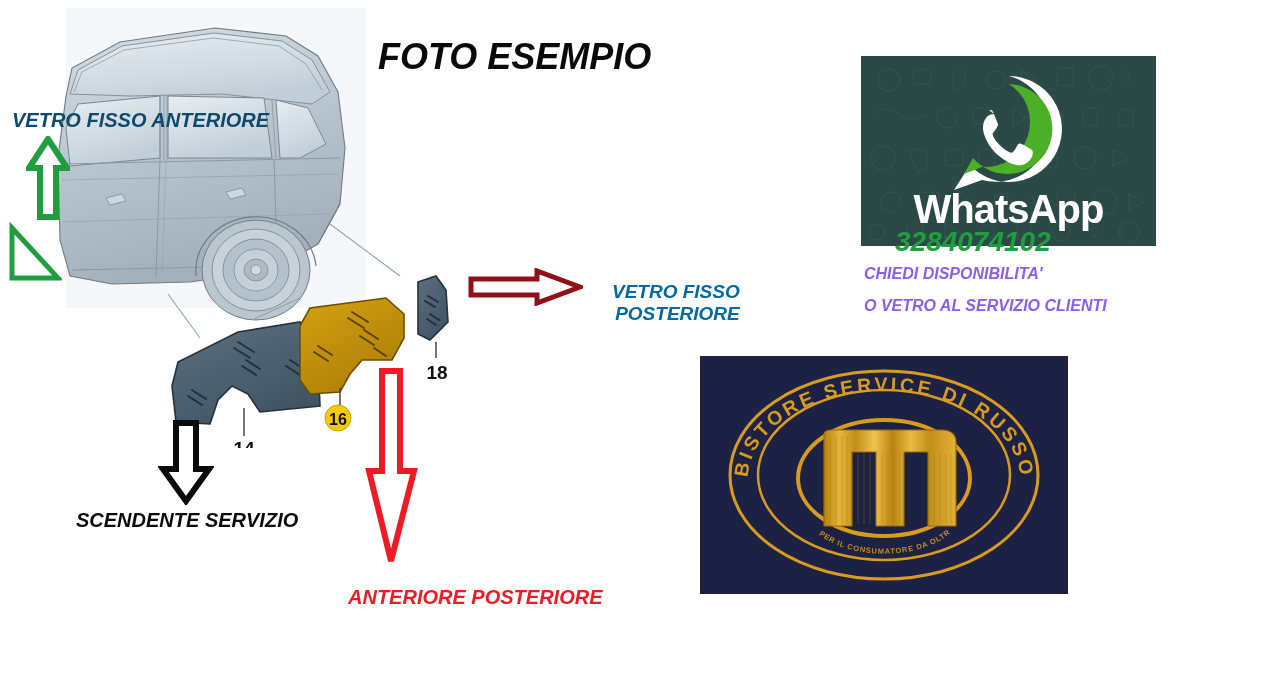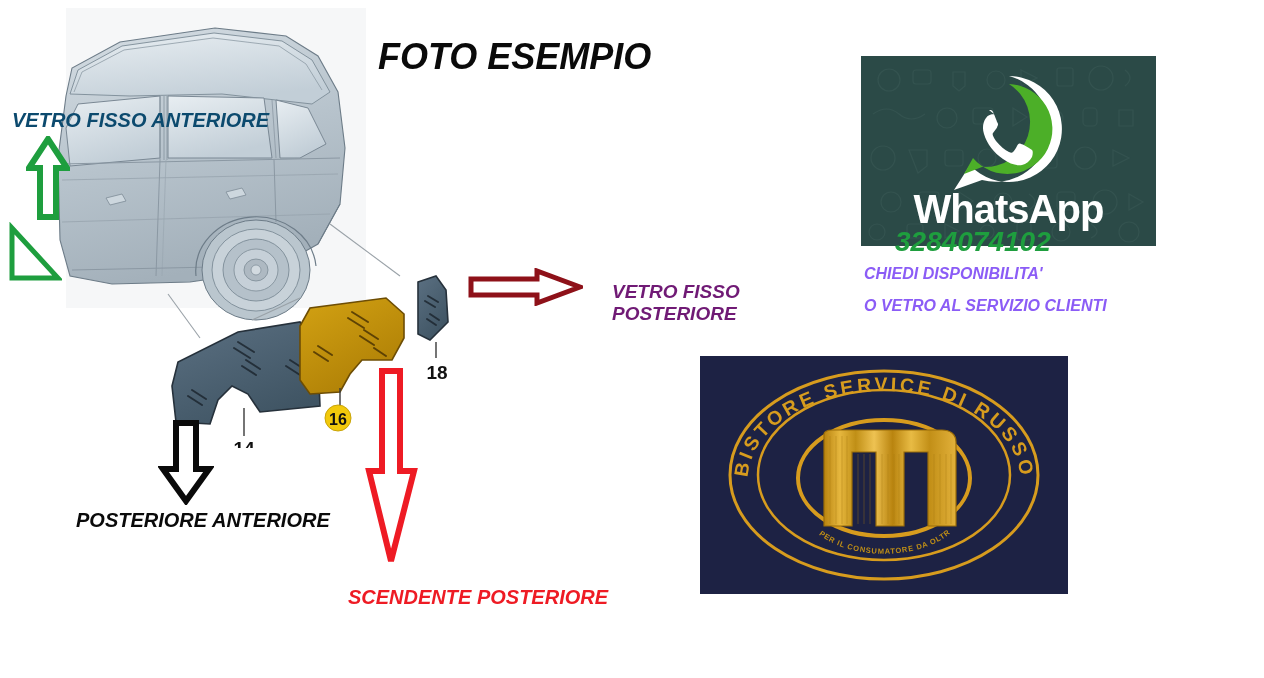--- a/index.html
+++ b/index.html
@@ -22,21 +22,21 @@
   .diagram{position:absolute;left:0px;top:8px;width:500px;height:440px;}
   .diagram svg{display:block;}
 
   
   .callout{
     position:absolute;font-weight:bold;font-style:italic;
     white-space:pre-line;line-height:1.15;
     font-family:"Liberation Sans", sans-serif;
   }
   .callout.green{color:#0c4a6e;}
-  .callout.maroon{color:#701a75;}
+  .callout.maroon{color:#0369a1;text-align:right;}
   .callout.black{color:#0a0a0a;}
   .callout.red{color:#ee1b24;}
 
   #lbl-vetro-fisso-ant{left:12px;top:109px;font-size:20px;}
   #lbl-vetro-fisso-post{left:612px;top:281px;font-size:19px;}
   #lbl-scendente-ant{left:76px;top:509px;font-size:20px;}
   #lbl-scendente-post{left:348px;top:586px;font-size:20px;}
 
   
   .arrow{position:absolute;}
@@ -226,23 +226,23 @@
     </svg>
   </div>
 
   <div class="title">FOTO ESEMPIO</div>
 
   <div class="callout green" id="lbl-vetro-fisso-ant">VETRO FISSO ANTERIORE</div>
 
   <div class="callout maroon" id="lbl-vetro-fisso-post">VETRO FISSO
 POSTERIORE</div>
 
-  <div class="callout black" id="lbl-scendente-ant">POSTERIORE ANTERIORE</div>
-
-  <div class="callout red" id="lbl-scendente-post">SCENDENTE POSTERIORE</div>
+  <div class="callout black" id="lbl-scendente-ant">SCENDENTE SERVIZIO</div>
+
+  <div class="callout red" id="lbl-scendente-post">ANTERIORE POSTERIORE</div>
 
   <div class="wa-card">
     <svg class="wa-doodle" width="295" height="190" viewBox="0 0 295 190" xmlns="http://www.w3.org/2000/svg">
       <g stroke="#4e6d69" stroke-width="1.2" fill="none" opacity="0.9">
         <circle cx="28" cy="24" r="11"></circle>
           <rect x="52" y="14" width="18" height="14" rx="3"></rect>
         <path d="M92 16 l12 0 l0 14 l-6 5 l-6 -5 z"></path>
         <circle cx="135" cy="24" r="9"></circle>
           <path d="M160 14 l16 8 l-16 8 z"></path>
         <rect x="196" y="12" width="16" height="18" rx="2"></rect>

